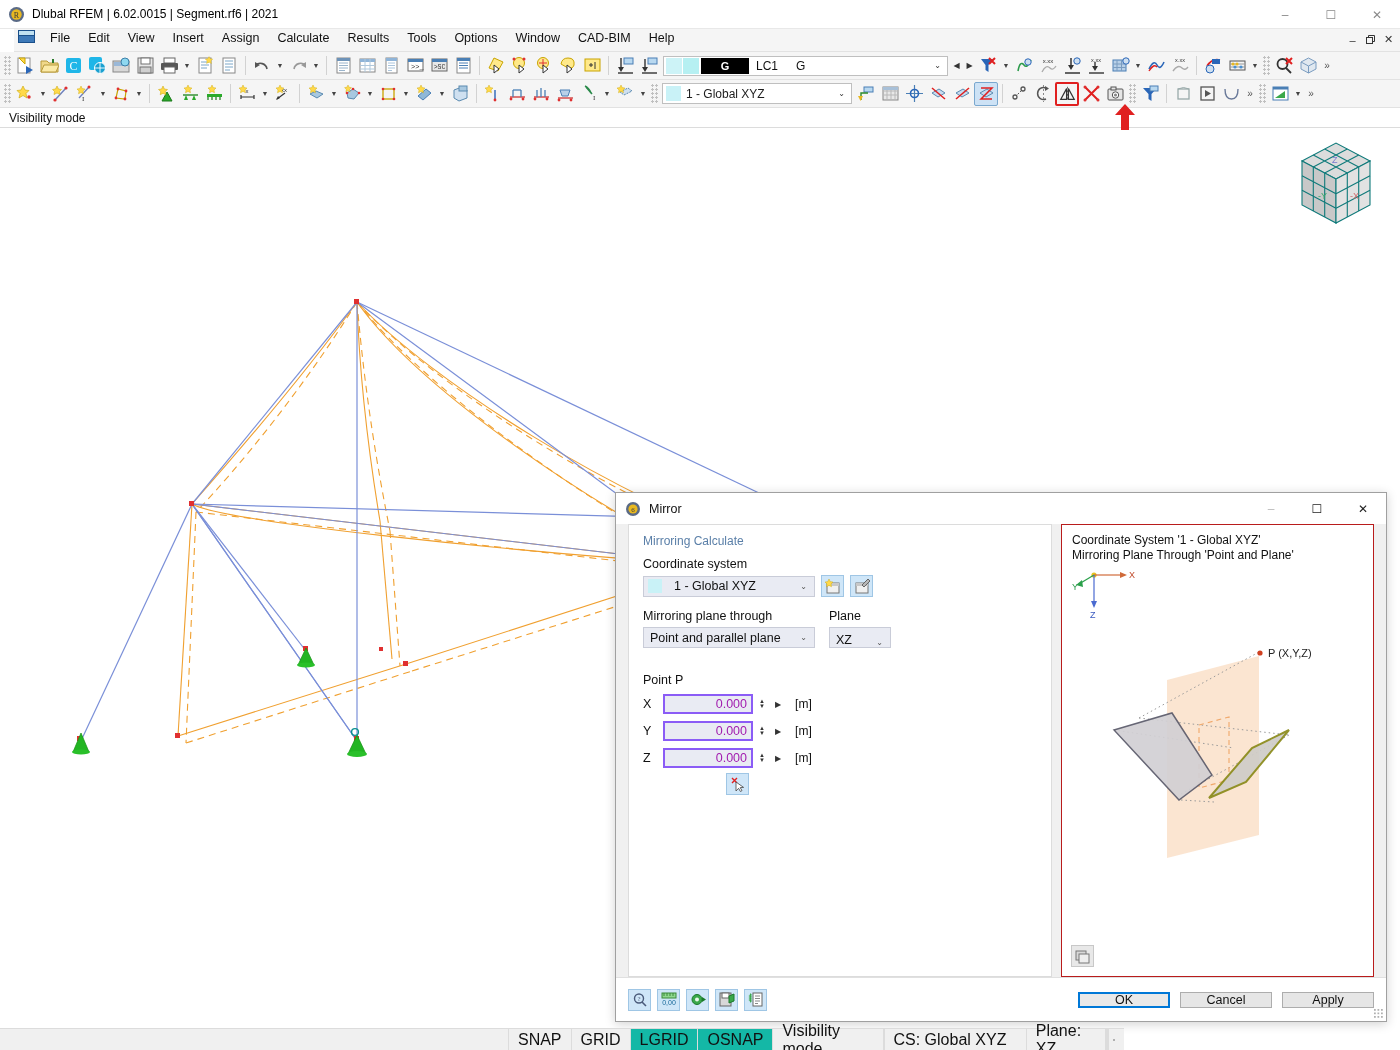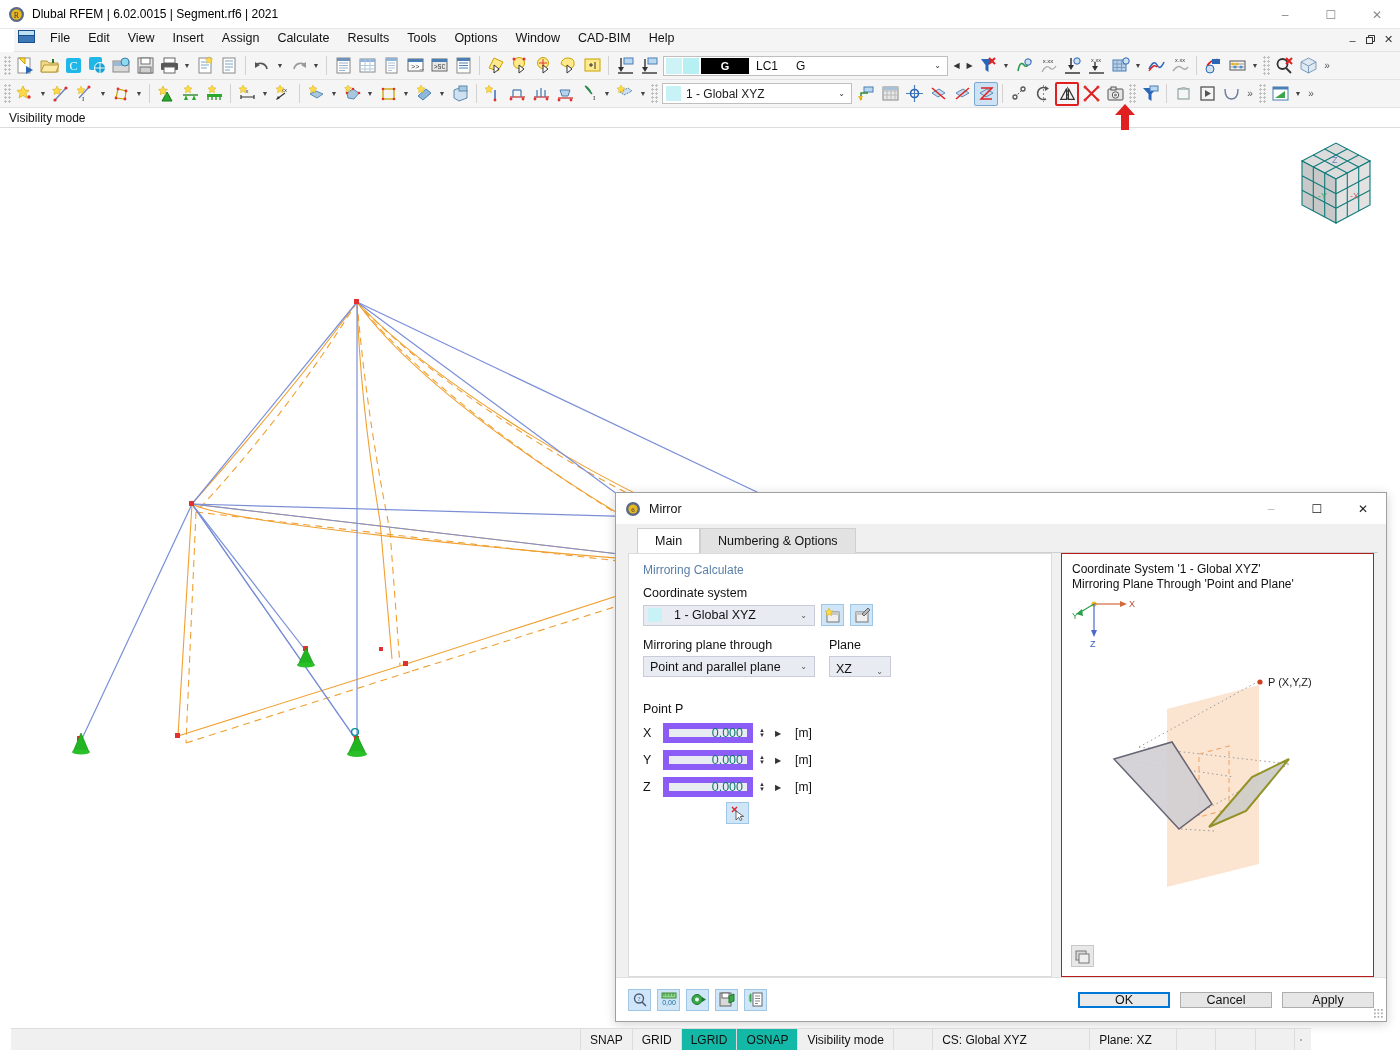--- a/index.html
+++ b/index.html
@@ -145,23 +145,23 @@
   .combo .sw{ width:14px;height:14px;background:#c9f2f7;margin:0 6px 0 4px;flex:none; }
   .combo .ctext{ padding-left:6px; }
   .combo .carrow{ margin-left:auto; font-size:8px; color:#555; padding:0 7px; }
   .minibtn{
     width:23px;height:22px;background:#cfe6f8;border:1px solid #9fc6e5;
     display:flex;align-items:center;justify-content:center;flex:none;
   }
   .spinrow{ display:flex;align-items:center;gap:8px;margin-top:7px; }
   .spinrow .axis{ width:12px;font-size:12.5px;color:#111; }
   .spinbox{
-    width:90px;height:20px;background:#e9ebf3;border:6px solid #8b5cf6;
+    width:90px;height:20px;background:#e9ebf3;border:2px solid #8b5cf6;
     display:flex;align-items:center;justify-content:flex-end;
-    padding-right:4px; font-size:12.5px;color:#0f766e;
+    padding-right:4px; font-size:12.5px;color:#a21caf;
   }
   .spinarrows{ display:flex;flex-direction:column;justify-content:center;
     margin-left:-2px; font-size:6px;color:#333;line-height:5px; }
   .playarrow{ font-size:8px;color:#333; margin-left:2px; }
   .unit{ font-size:12px;color:#111;margin-left:6px; }
   .right-pane{
     flex:1; background:#fff;border:1px solid #b91c1c; position:relative;
     padding:8px 10px;
   }
   .rp-title{ font-size:12px;color:#111;line-height:15px; }
@@ -179,23 +179,23 @@
     margin-left:10px;
   }
   .dlgbtn.primary{ border:2px solid #0078d7; background:#e9e9e9; }
   .grip-corner{
     position:absolute;right:2px;bottom:2px;width:10px;height:10px;
     background-image:radial-gradient(circle at 1px 1px,#b0b0b0 1px,transparent 1.2px);
     background-size:3.5px 3.5px;
   }
   
   .statusbar{
-    position:absolute;left:11px;bottom:0;width:1300px;height:22px;
+    position:absolute;left:0;bottom:0;width:1124px;height:22px;
     background:#f0f0f0;border-top:1px solid #dcdcdc;display:flex;align-items:stretch;
-    font-size:12px;color:#111;
+    font-size:16px;color:#111;
   }
   .sb-left{ width:570px;border-right:1px solid #dcdcdc; }
   .sb-cell{
     display:flex;align-items:center;justify-content:center;padding:0 9px;
     border-right:1px solid #dcdcdc;
   }
   .sb-cell.on{ background:#14b8a6; }
   .sb-cell.wide{ justify-content:flex-start; }
   .sb-grow{ flex:1; border-right:1px solid #dcdcdc; }
   .sb-grip{
@@ -958,25 +958,20 @@
     </svg>
     <span class="dtext">Mirror</span>
     <div class="dlg-wc">
       <div class="dwc dis">–</div>
       <div class="dwc">☐</div>
       <div class="dwc">✕</div>
     </div>
   </div>
 
   <div class="dlg-body">
-    <div class="tabs">
-      <div class="tab sel">Main</div>
-      <div class="tab">Numbering &amp; Options</div>
-      <div class="tab-underline"></div>
-    </div>
 
     <div class="panes">
       <div class="left-pane">
 
 
         <div class="group" style="flex:1;">
           <div class="ghead">Mirroring Calculate</div>
 
           <div class="field-label">Coordinate system</div>
           <div style="display:flex;align-items:center;gap:6px;">

